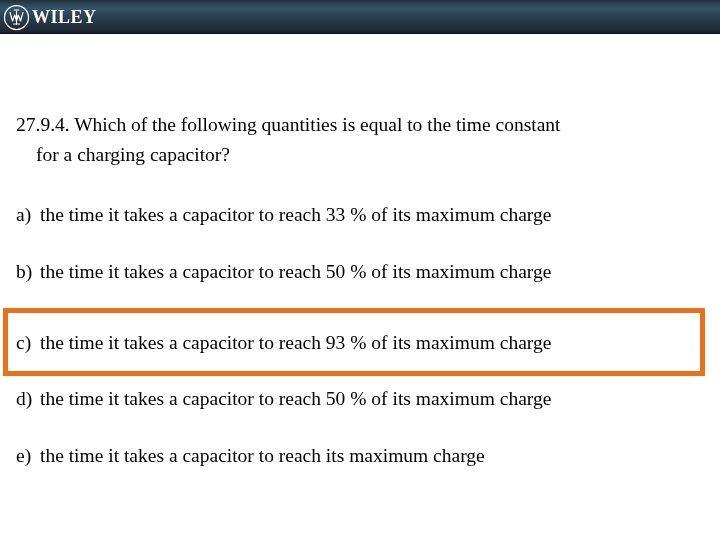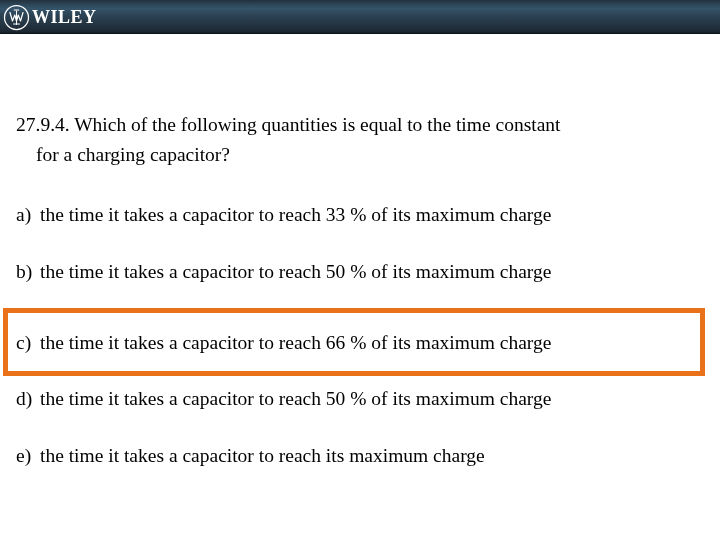--- a/index.html
+++ b/index.html
@@ -174,21 +174,21 @@
       <div class="option-inner">
         <span class="option-letter">b)</span>
         <span class="option-text">the time it takes a capacitor to reach 50 % of its maximum charge</span>
       </div>
     </div>
 
     <div class="option-row is-highlighted">
       <div class="highlight-box"></div>
       <div class="option-inner">
         <span class="option-letter">c)</span>
-        <span class="option-text">the time it takes a capacitor to reach 66 % of its maximum charge</span>
+        <span class="option-text">the time it takes a capacitor to reach 93 % of its maximum charge</span>
       </div>
     </div>
 
     <div class="option-row">
       <div class="option-inner">
         <span class="option-letter">d)</span>
         <span class="option-text">the time it takes a capacitor to reach 50 % of its maximum charge</span>
       </div>
     </div>
 

